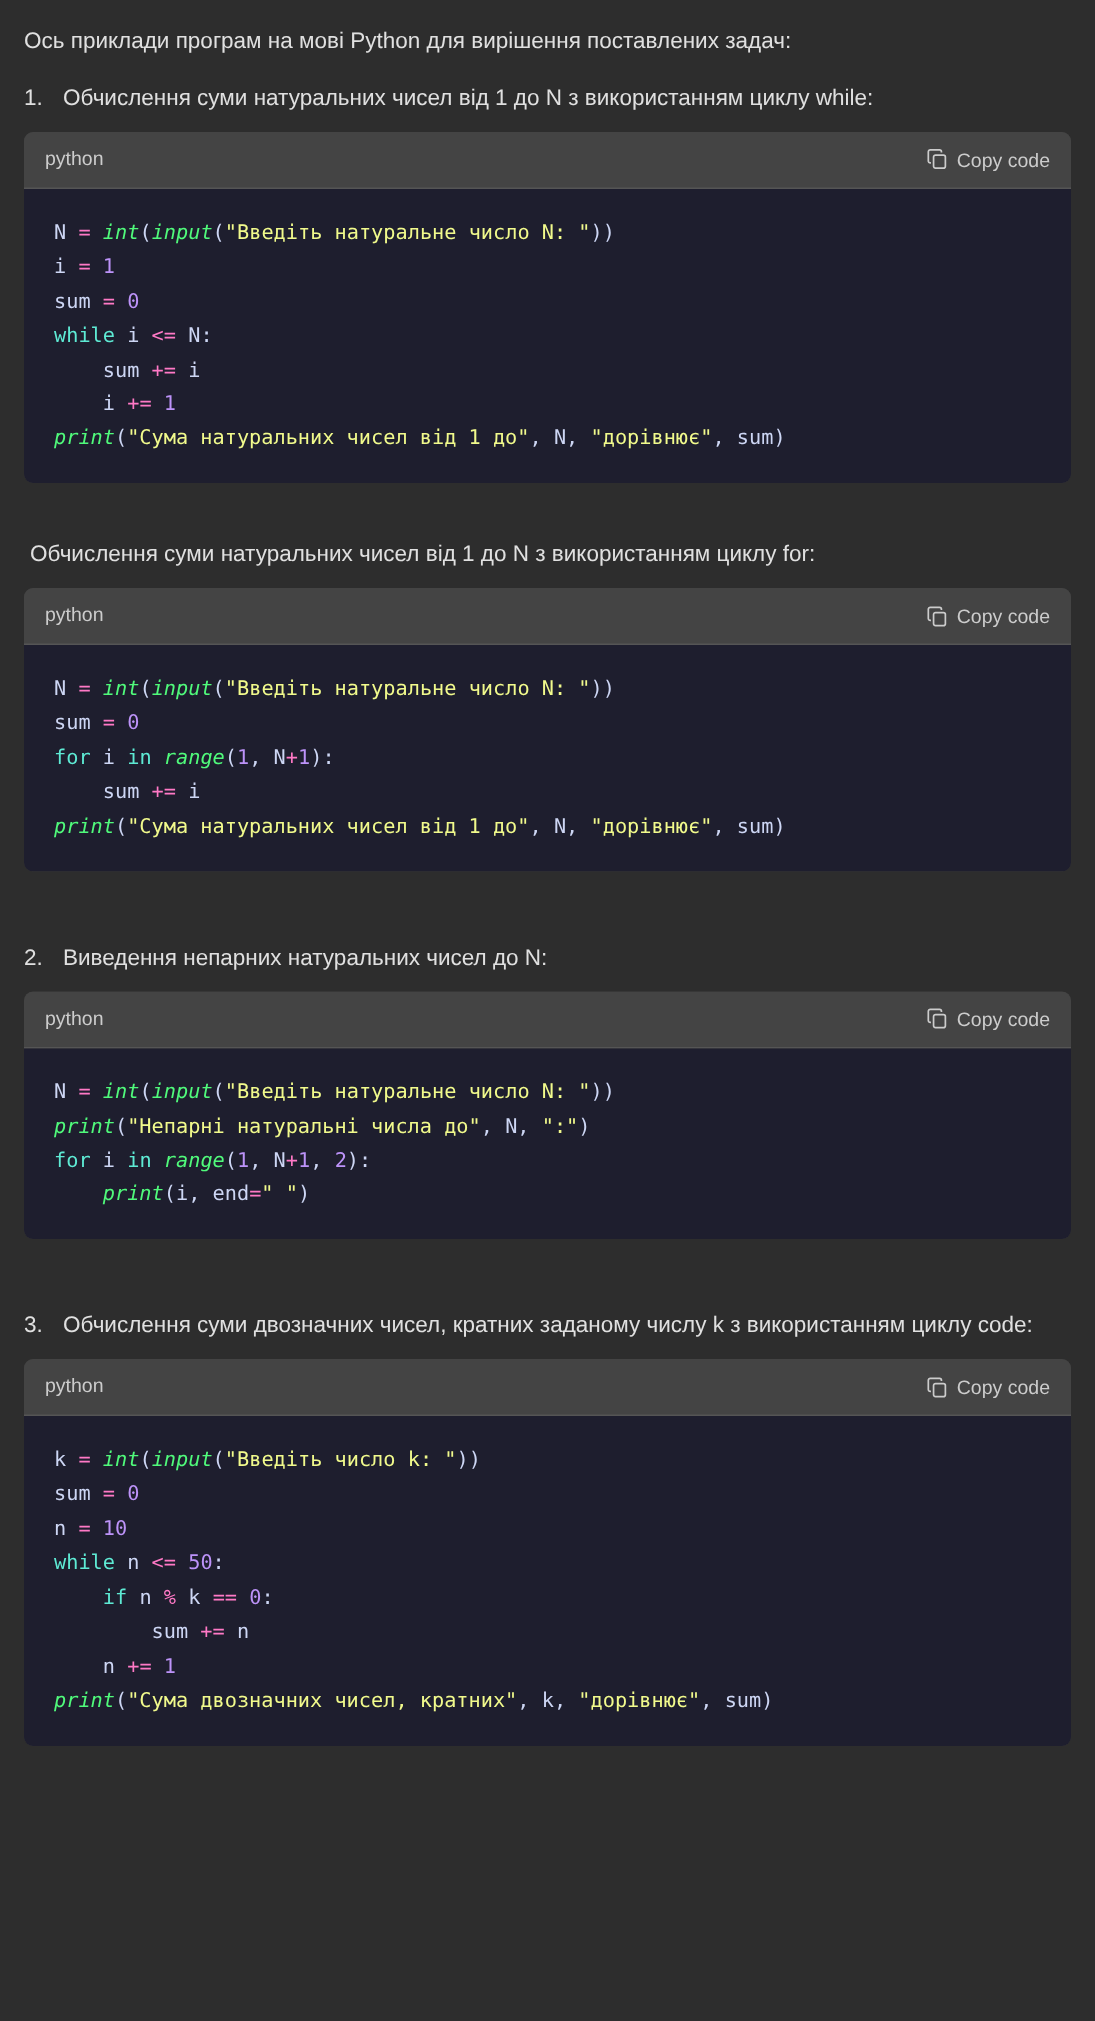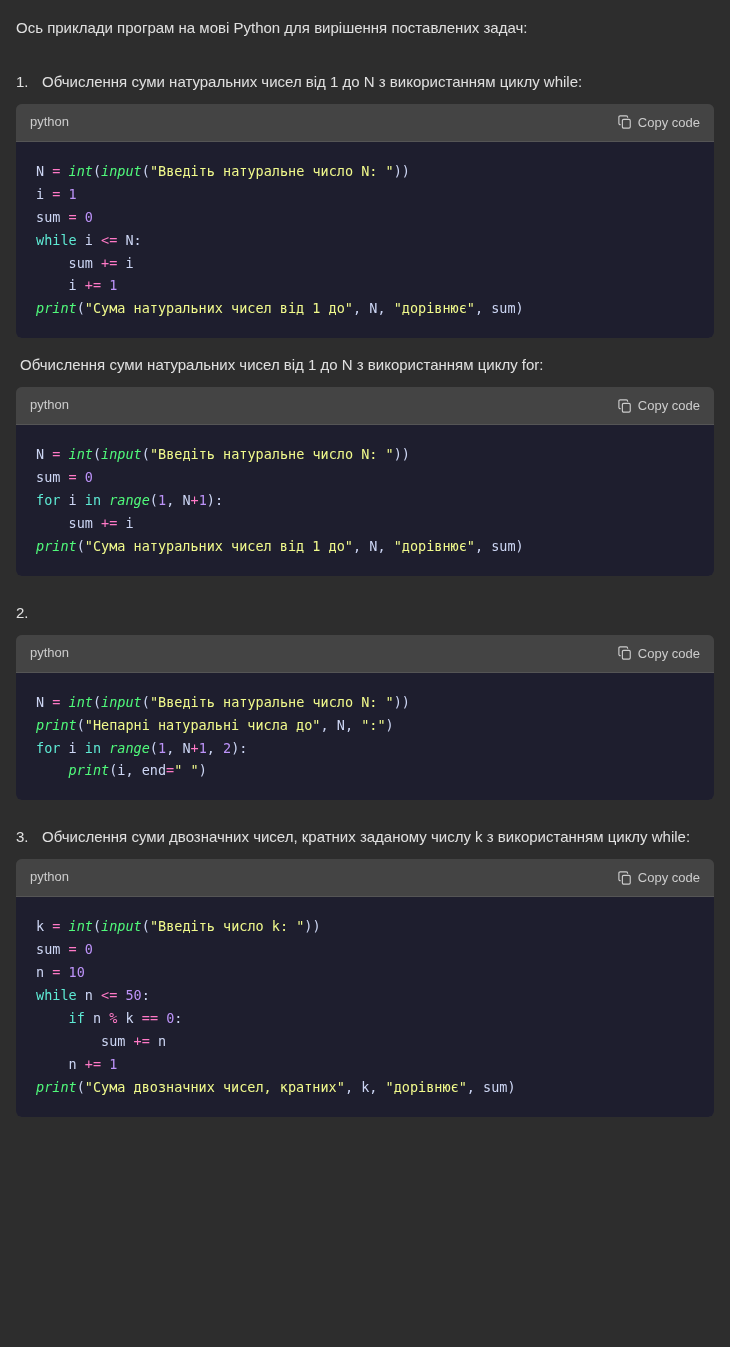--- a/index.html
+++ b/index.html
@@ -7,38 +7,38 @@
       background-color: #2d2d2d;
       color: #e0e0e0;
       font-family: 'Segoe UI', Arial, sans-serif;
       font-size: 15px;
       line-height: 1.6;
       padding: 16px;
       width: 730px;
     }
     .intro-text {
       color: #e0e0e0;
-      margin-bottom: 30px;
+      margin-bottom: 14px;
       font-size: 15px;
     }
     .section-number {
       color: #e0e0e0;
       font-size: 15px;
       margin-bottom: 10px;
       display: flex;
       align-items: flex-start;
       gap: 6px;
     }
     .section-number .num {
       min-width: 20px;
     }
     .code-block-wrapper {
       background-color: #3a3a3a;
       border-radius: 6px;
-      margin-bottom: 15px;
+      margin-bottom: 36px;
       overflow: hidden;
     }
     .code-header {
       background-color: #444444;
       display: flex;
       justify-content: space-between;
       align-items: center;
       padding: 8px 14px;
       border-bottom: 1px solid #555;
     }
@@ -149,20 +149,21 @@
 <span class="fn">print</span>(<span class="str">"Сума натуральних чисел від 1 до"</span>, <span class="var">N</span>, <span class="str">"дорівнює"</span>, <span class="var">sum</span>)</pre>
     </div>
   </div>
 </div>
 
 <div class="spacer"></div>
 
 <div class="section-wrap">
   <div class="section-number">
     <span class="num">2.</span>
+    <span>Виведення непарних натуральних чисел до N:</span>
   </div>
   <div class="code-block-wrapper">
     <div class="code-header">
       <span class="code-lang">python</span>
       <button class="copy-btn">
         <svg class="copy-icon" viewBox="0 0 16 16" fill="none" xmlns="http://www.w3.org/2000/svg">
           <rect x="5" y="5" width="9" height="10" rx="1.5" stroke="#ccc" stroke-width="1.3"></rect>
           <path d="M3 11H2.5A1.5 1.5 0 0 1 1 9.5v-7A1.5 1.5 0 0 1 2.5 1h7A1.5 1.5 0 0 1 11 2.5V3" stroke="#ccc" stroke-width="1.3"></path>
         </svg>
         <span>Copy code</span>
@@ -175,21 +176,21 @@
     <span class="fn">print</span>(<span class="var">i</span>, <span class="var">end</span><span class="op">=</span><span class="str">" "</span>)</pre>
     </div>
   </div>
 </div>
 
 <div class="spacer"></div>
 
 <div class="section-wrap">
   <div class="section-number">
     <span class="num">3.</span>
-    <span>Обчислення суми двозначних чисел, кратних заданому числу k з використанням циклу while:</span>
+    <span>Обчислення суми двозначних чисел, кратних заданому числу k з використанням циклу code:</span>
   </div>
   <div class="code-block-wrapper">
     <div class="code-header">
       <span class="code-lang">python</span>
       <button class="copy-btn">
         <svg class="copy-icon" viewBox="0 0 16 16" fill="none" xmlns="http://www.w3.org/2000/svg">
           <rect x="5" y="5" width="9" height="10" rx="1.5" stroke="#ccc" stroke-width="1.3"></rect>
           <path d="M3 11H2.5A1.5 1.5 0 0 1 1 9.5v-7A1.5 1.5 0 0 1 2.5 1h7A1.5 1.5 0 0 1 11 2.5V3" stroke="#ccc" stroke-width="1.3"></path>
         </svg>
         <span>Copy code</span>

